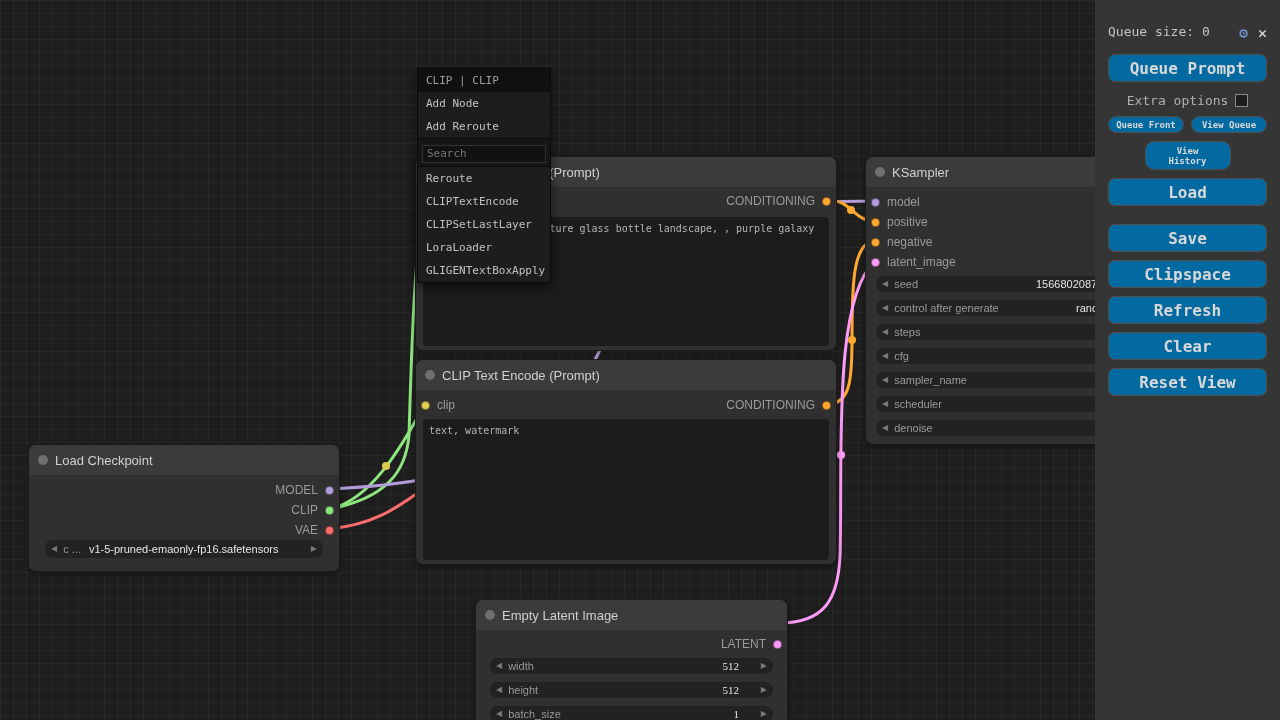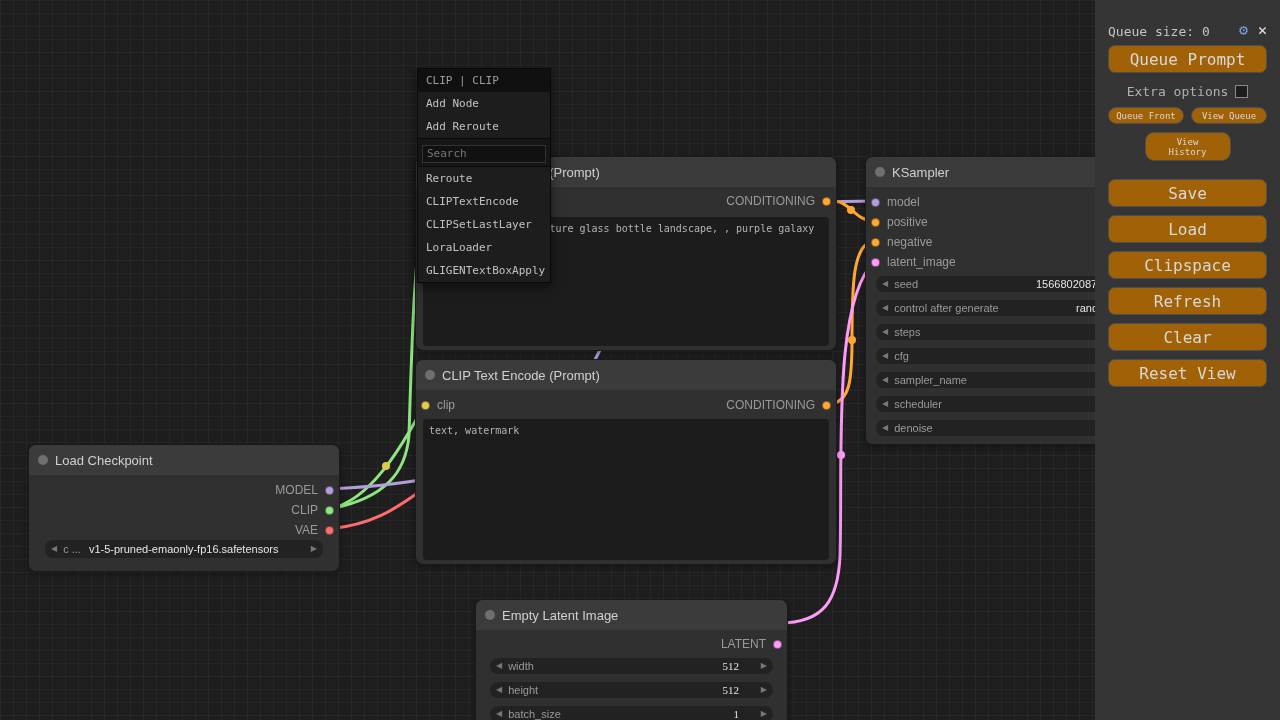--- a/index.html
+++ b/index.html
@@ -53,26 +53,26 @@
   .ctx-title{background:#101010;color:#9d9d9d;font-size:11px;padding:5px 8px;white-space:nowrap;overflow:hidden;}
   .ctx-item{color:#c2c2c2;font-size:11px;padding:5px 8px;white-space:nowrap;overflow:hidden;cursor:pointer;}
   .ctx-search{padding:3px 4px;background:#161616;border-top:1px solid #0a0a0a;border-bottom:1px solid #0a0a0a;}
   .ctx-search input{width:100%;box-sizing:border-box;height:18px;background:#111;border:1px solid #333;
     color:#cfcfcf;font-family:"DejaVu Sans Mono", monospace;font-size:11px;padding:1px 4px;outline:none;}
   .ctx-search input::placeholder{color:#777;}
 
   
   .sidebar{position:absolute;top:0;right:0;width:185px;height:720px;background:#353535;z-index:10;
     box-sizing:border-box;padding:0 13px;font-family:"DejaVu Sans Mono", monospace;}
-  .sb-top{display:flex;align-items:flex-end;margin:15px 0 2px;height:24px;}
+  .sb-top{display:flex;align-items:flex-start;margin:24px 0 2px;height:24px;}
   .sb-queue{flex:1;font-size:13px;color:#c4c4c4;white-space:nowrap;}
   .sb-gear{font-size:15px;color:#7b9ce8;margin-right:10px;cursor:pointer;}
   .sb-close{font-size:15px;color:#e2e2e2;font-weight:bold;cursor:pointer;}
-  .sb-btn{display:block;width:100%;background:#a16207;border:1px solid #4e4e4e;border-radius:7px;
-    color:#d8d8d8;font-family:"DejaVu Sans Mono", monospace;cursor:pointer;box-sizing:border-box;}
+  .sb-btn{display:block;width:100%;background:#0369a1;border:1px solid #4e4e4e;border-radius:7px;
+    color:#d8d8d8;font-family:"DejaVu Sans Mono", monospace;cursor:pointer;box-sizing:border-box;font-weight:bold;}
   .sb-btn.big{height:28px;font-size:16px;margin-top:6px;}
   .sb-extra{margin-top:10px;display:flex;justify-content:center;align-items:center;gap:7px;
     font-size:13px;color:#b0b0b0;height:16px;}
   .sb-check{width:11px;height:11px;border:1px solid #8a8a8a;background:#1d1d1d;display:inline-block;cursor:pointer;}
   .sb-row{display:flex;gap:7px;margin-top:8px;}
   .sb-btn.small{height:17px;font-size:9px;border-radius:9px;flex:1;padding:0;line-height:14px;}
   .sb-btn.history{width:86px;height:29px;margin:8px auto 0;font-size:9px;line-height:10px;
     border-radius:9px;padding:4px 14px;white-space:normal;}
   .sb-btn.main{height:28px;font-size:16px;margin-top:8px;}
   .sb-btn.main.first{margin-top:18px;}
@@ -281,21 +281,21 @@
     <button class="sb-btn big">Queue Prompt</button>
     <div class="sb-extra">
       <span>Extra options</span>
       <span class="sb-check"></span>
     </div>
     <div class="sb-row">
       <button class="sb-btn small">Queue Front</button>
       <button class="sb-btn small">View Queue</button>
     </div>
     <button class="sb-btn history">View History</button>
+    <button class="sb-btn main">Load</button>
     <button class="sb-btn main first">Save</button>
-    <button class="sb-btn main">Load</button>
     <button class="sb-btn main">Clipspace</button>
     <button class="sb-btn main">Refresh</button>
     <button class="sb-btn main">Clear</button>
     <button class="sb-btn main">Reset View</button>
   </div>
 
 </div>
 
 </body></html>

